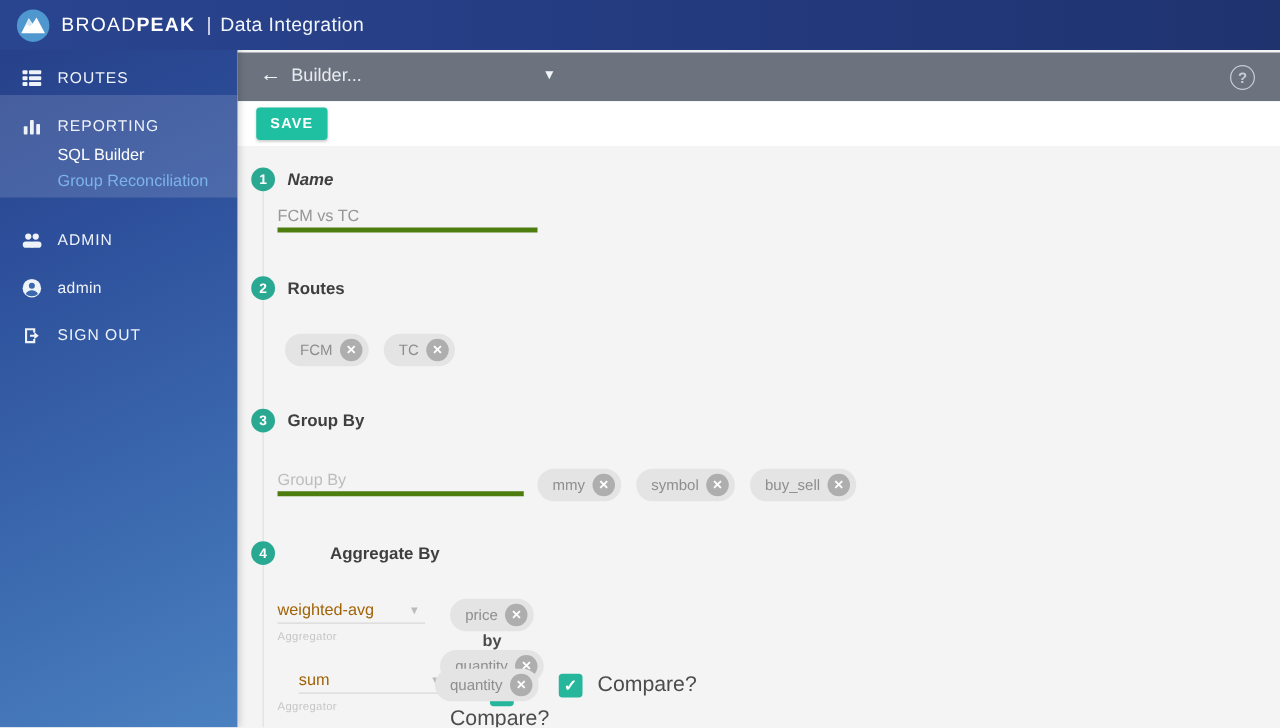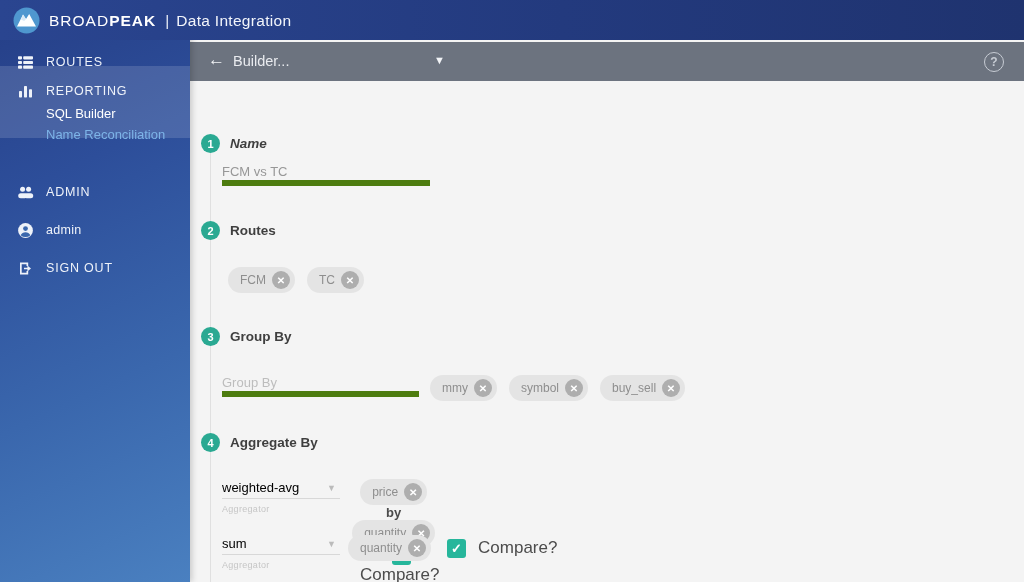--- a/index.html
+++ b/index.html
@@ -7,21 +7,21 @@
   body { font-family:"Liberation Sans", sans-serif; background:#f4f4f4; }
   .app { position:relative; width:1024px; height:582px; overflow:hidden; background:#f4f4f4; }
 
   
   .sidebar { position:absolute; left:0; top:0; width:190px; height:582px; z-index:2;
     background:linear-gradient(155deg,#253e86 0%,#2d4e9a 30%,#3a67ad 65%,#4a80c0 100%);
     box-shadow:2px 0 6px rgba(0,0,0,.18); }
   .side-item { position:absolute; left:0; width:190px; height:34px; display:flex; align-items:center; cursor:pointer; }
   .side-item .sicon { position:absolute; left:17px; width:17px; height:17px; display:flex; }
   .side-item .slabel { position:absolute; left:46px; font-size:12.5px; letter-spacing:.8px; color:#eef2f9; font-weight:500; white-space:nowrap; }
-  .reporting-block { position:absolute; left:0; top:66px; width:190px; height:72px; background:rgba(255,255,255,.14); }
+  .reporting-block { position:absolute; left:0; top:76px; width:190px; height:82px; background:rgba(255,255,255,.14); }
   .side-sub { position:absolute; left:46px; font-size:13px; color:#ffffff; font-weight:500; cursor:pointer; white-space:nowrap; }
   .side-sub.active { color:#7db4e8; }
 
   
   .header { position:absolute; left:0; top:0; width:1024px; height:40px; z-index:3;
     background:linear-gradient(90deg,#2a4590 0%,#233a7e 55%,#1f336f 100%); display:flex; align-items:center;padding-left:24px; }
   .logo { position:absolute; left:13px; top:7px; width:27px; height:27px; }
   .brand { position:absolute; left:49px; top:12px; font-size:15.5px; color:#ffffff; white-space:nowrap; }
   .brand .b-reg { font-weight:500; letter-spacing:1px; }
   .brand .b-bold { font-weight:800; letter-spacing:1px; }
@@ -42,34 +42,34 @@
     color:#ffffff; font-family:"Liberation Sans",sans-serif; font-size:11.5px; font-weight:700; letter-spacing:1px; cursor:pointer;
     box-shadow:0 1px 2px rgba(0,0,0,.18); }
 
   
   .content { position:absolute; left:190px; top:117px; width:834px; height:465px; background:#f4f4f4; z-index:1; }
   .vline { position:absolute; left:20px; top:35px; width:1px; height:430px; background:#e0e0e0; }
   .step-circle { position:absolute; left:11px; width:19px; height:19px; border-radius:50%; background:#2aa992;
     color:#fff; font-size:11px; font-weight:700; display:flex; align-items:center; justify-content:center; z-index:2; }
   .step-label { position:absolute; left:40px; font-size:13.5px; font-weight:700; color:#3f3f3f; }
 
-  .u-input { position:absolute; left:32px; height:24px; background:transparent; border:none; border-bottom:6px solid #4d7c0f;
+  .u-input { position:absolute; left:32px; height:24px; background:transparent; border:none; border-bottom:4px solid #4d7c0f;
     font-family:"Liberation Sans",sans-serif; font-size:13px; color:#979797; outline:none; }
   .u-input::placeholder { color:#bdbdbd; }
 
   .chip-row { position:absolute; display:flex; gap:12px; align-items:center; }
   .chip { display:inline-flex; align-items:center; height:26px; background:#e4e4e4; border-radius:13px;
     padding:0 5px 0 12px; cursor:pointer; }
   .chip-label { font-size:12px; color:#8e8e8e; font-weight:500; margin-right:6px; }
   .chip-x { width:18px; height:18px; border-radius:50%; background:#aeaeae; color:#ffffff; font-size:10px; font-weight:700;
     display:flex; align-items:center; justify-content:center; cursor:pointer; }
 
   .mini-label { position:absolute; left:32px; font-size:9px; color:#c6c6c6; letter-spacing:.3px;margin-top:38px; }
   .select-line { position:absolute; left:32px; width:118px; height:22px; border-bottom:1px solid #d8d8d8; cursor:pointer; }
-  .select-value { position:absolute; left:0; top:3px; font-size:13px; color:#000000; font-weight:500; }
+  .select-value { position:absolute; left:0; top:3px; font-size:13px; color:#a16207; font-weight:500; }
   .select-caret { position:absolute; right:4px; top:6px; font-size:9px; color:#bbbbbb; }
 
   .agg-row { position:absolute; left:158px; display:flex; align-items:center; }
   .joiner { font-size:13px; font-weight:700; color:#4c4c4c; margin:0 22px; }
   .checkbox { width:19px; height:19px; background:#26b69b; border-radius:3px; display:flex; align-items:center; justify-content:center;
     color:#fff; font-size:13px; font-weight:700; cursor:pointer; }
   .compare-label { font-size:17px; color:#4c4c4c; font-weight:500; margin-left:12px; }
   .ml14 { margin-left:16px; }
 </style>
 </head>
@@ -97,21 +97,21 @@
         <span class="sicon">
           <svg viewBox="0 0 17 17" width="17" height="17" fill="#eef2f9">
               <rect x="2" y="8" width="3" height="6.5" rx=".7"></rect>
               <rect x="7" y="3" width="3" height="11.5" rx=".7"></rect>
               <rect x="12" y="6.2" width="3" height="8.3" rx=".7"></rect>
             </svg>
         </span>
         <span class="slabel">REPORTING</span>
       </div>
       <span class="side-sub" style="top:40px;">SQL Builder</span>
-      <span class="side-sub active" style="top:61px;">Name Reconciliation</span>
+      <span class="side-sub active" style="top:61px;">Group Reconciliation</span>
     </div>
 
     <div class="side-item" style="top:175px;">
       <span class="sicon">
         <svg viewBox="0 0 17 17" width="17" height="17" fill="#eef2f9">
             <circle cx="5.6" cy="5.2" r="2.5"></circle>
             <circle cx="11.6" cy="5.2" r="2.5"></circle>
             <rect x="1.2" y="9.2" width="9" height="5" rx="2.5"></rect>
             <rect x="7.2" y="9.2" width="9" height="5" rx="2.5"></rect>
           </svg>
@@ -156,20 +156,23 @@
 
   <div class="searchbar">
     <span class="back-arrow">←</span>
     <span class="search-text">Builder...</span>
     <span class="search-caret">▼</span>
     <span class="help-btn">
         <span>?</span>
       </span>
   </div>
 
+  <div class="savebar">
+    <button class="save-btn">SAVE</button>
+  </div>
 
   <div class="content">
     <div class="vline"></div>
 
     <div class="step-circle" style="top:17px;">1</div>
     <div class="step-label" style="top:19px;font-style:italic;">Name</div>
     <input class="u-input" style="top: 45px; width: 208px;" value="FCM vs TC">
 
     <div class="step-circle" style="top:104px;">2</div>
     <div class="step-label" style="top:106px;">Routes</div>
@@ -196,21 +199,21 @@
         <span class="chip-label">symbol</span>
         <span class="chip-x">✕</span>
       </span>
       <span class="chip">
         <span class="chip-label">buy_sell</span>
         <span class="chip-x">✕</span>
       </span>
     </div>
 
     <div class="step-circle" style="top:316px;">4</div>
-    <div class="step-label" style="top:318px;">Aggregate By</div>
+    <div class="step-label" style="top:318px;margin-left:34px;">Aggregate By</div>
 
     <div class="mini-label" style="top:349px;">Aggregator</div>
     <div class="select-line" style="top:360px;">
       <span class="select-value">weighted-avg</span>
       <span class="select-caret">▼</span>
     </div>
     <div class="agg-row" style="top:362px;flex-direction:column;">
       <span class="chip">
         <span class="chip-label">price</span>
         <span class="chip-x">✕</span>
@@ -218,21 +221,21 @@
       <span class="joiner">by</span>
       <span class="chip">
         <span class="chip-label">quantity</span>
         <span class="chip-x">✕</span>
       </span>
       <span class="checkbox ml14">✓</span>
       <span class="compare-label">Compare?</span>
     </div>
 
     <div class="mini-label" style="top:405px;">Aggregator</div>
-    <div class="select-line" style="top:416px;">
+    <div class="select-line" style="top:416px;margin-left:17px;">
       <span class="select-value">sum</span>
       <span class="select-caret">▼</span>
     </div>
     <div class="agg-row" style="top:418px;">
       <span class="chip">
         <span class="chip-label">quantity</span>
         <span class="chip-x">✕</span>
       </span>
       <span class="checkbox ml14">✓</span>
       <span class="compare-label">Compare?</span>

